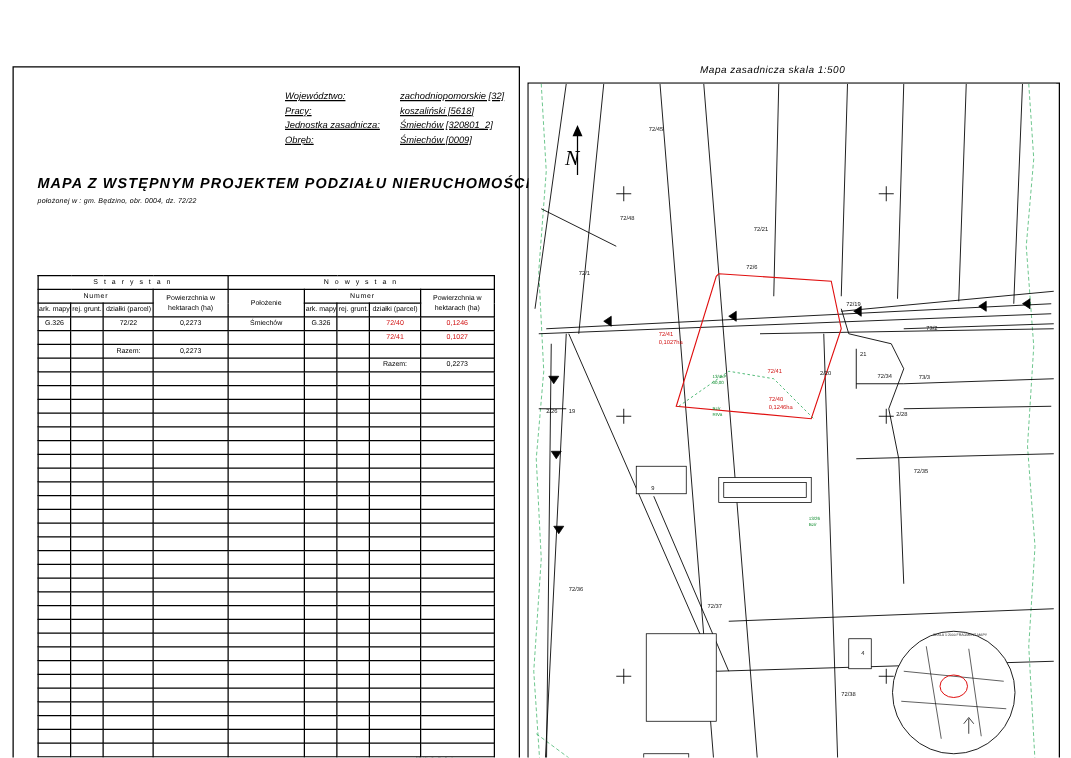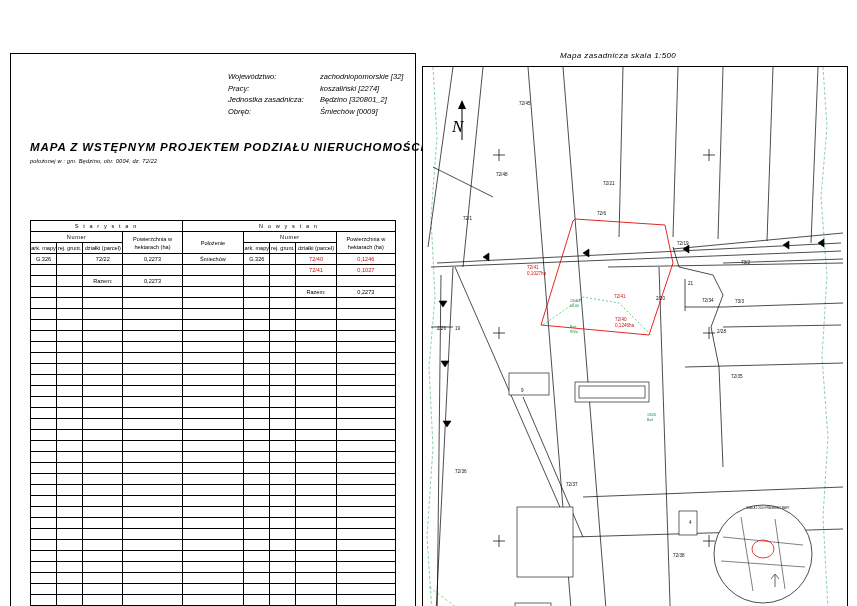--- a/index.html
+++ b/index.html
@@ -5,21 +5,21 @@
   html,body{margin:0;padding:0;background:#ffffff;}
   body{width:857px;height:606px;font-family:"Liberation Sans",sans-serif;color:#000;overflow:hidden;}
   #page{position:relative;width:857px;height:606px;background:#fff;margin-top:41px;}
 
   
   .sheet-border{position:absolute;border:1px solid #000;}
   #left-sheet{left:10px;top:12px;width:404px;height:582px;}
   #right-sheet{left:422px;top:25px;width:424px;height:569px;}
 
   .hdr-block{position:absolute;left:228px;top:30px;font-size:7.5px;line-height:11.5px;}
-  .hdr-row{display:flex;}
+  .hdr-row{display:flex;text-decoration:underline;}
   .hdr-label{width:92px;font-style:italic;}
   .hdr-value{font-style:italic;}
 
   #map-title{position:absolute;left:560px;top:10px;font-size:8px;font-style:italic;letter-spacing:.4px;}
 
   #main-title{position:absolute;left:30px;top:100px;font-size:11.5px;font-style:italic;font-weight:bold;letter-spacing:.9px;}
   #sub-title{position:absolute;left:30px;top:117px;font-size:5.6px;font-style:italic;letter-spacing:.2px;}
 
   
   #tbl-wrap{position:absolute;left:30px;top:179px;width:366px;}
@@ -62,25 +62,25 @@
 
   <div id="map-title">Mapa zasadnicza skala 1:500</div>
 
   <div class="hdr-block">
     <div class="hdr-row">
       <div class="hdr-label">Województwo:</div>
       <div class="hdr-value">zachodniopomorskie  [32]</div>
     </div>
     <div class="hdr-row">
       <div class="hdr-label">Pracy:</div>
-      <div class="hdr-value">koszaliński [2274]</div>
+      <div class="hdr-value">koszaliński [5618]</div>
     </div>
     <div class="hdr-row">
       <div class="hdr-label">Jednostka zasadnicza:</div>
-      <div class="hdr-value">Będzino [320801_2]</div>
+      <div class="hdr-value">Śmiechów [320801_2]</div>
     </div>
     <div class="hdr-row">
       <div class="hdr-label">Obręb:</div>
       <div class="hdr-value">Śmiechów [0009]</div>
     </div>
   </div>
 
   <div id="main-title">MAPA  Z  WSTĘPNYM  PROJEKTEM  PODZIAŁU  NIERUCHOMOŚCI</div>
   <div id="sub-title">położonej w :     gm. Będzino, obr. 0004, dz. 72/22</div>
 

